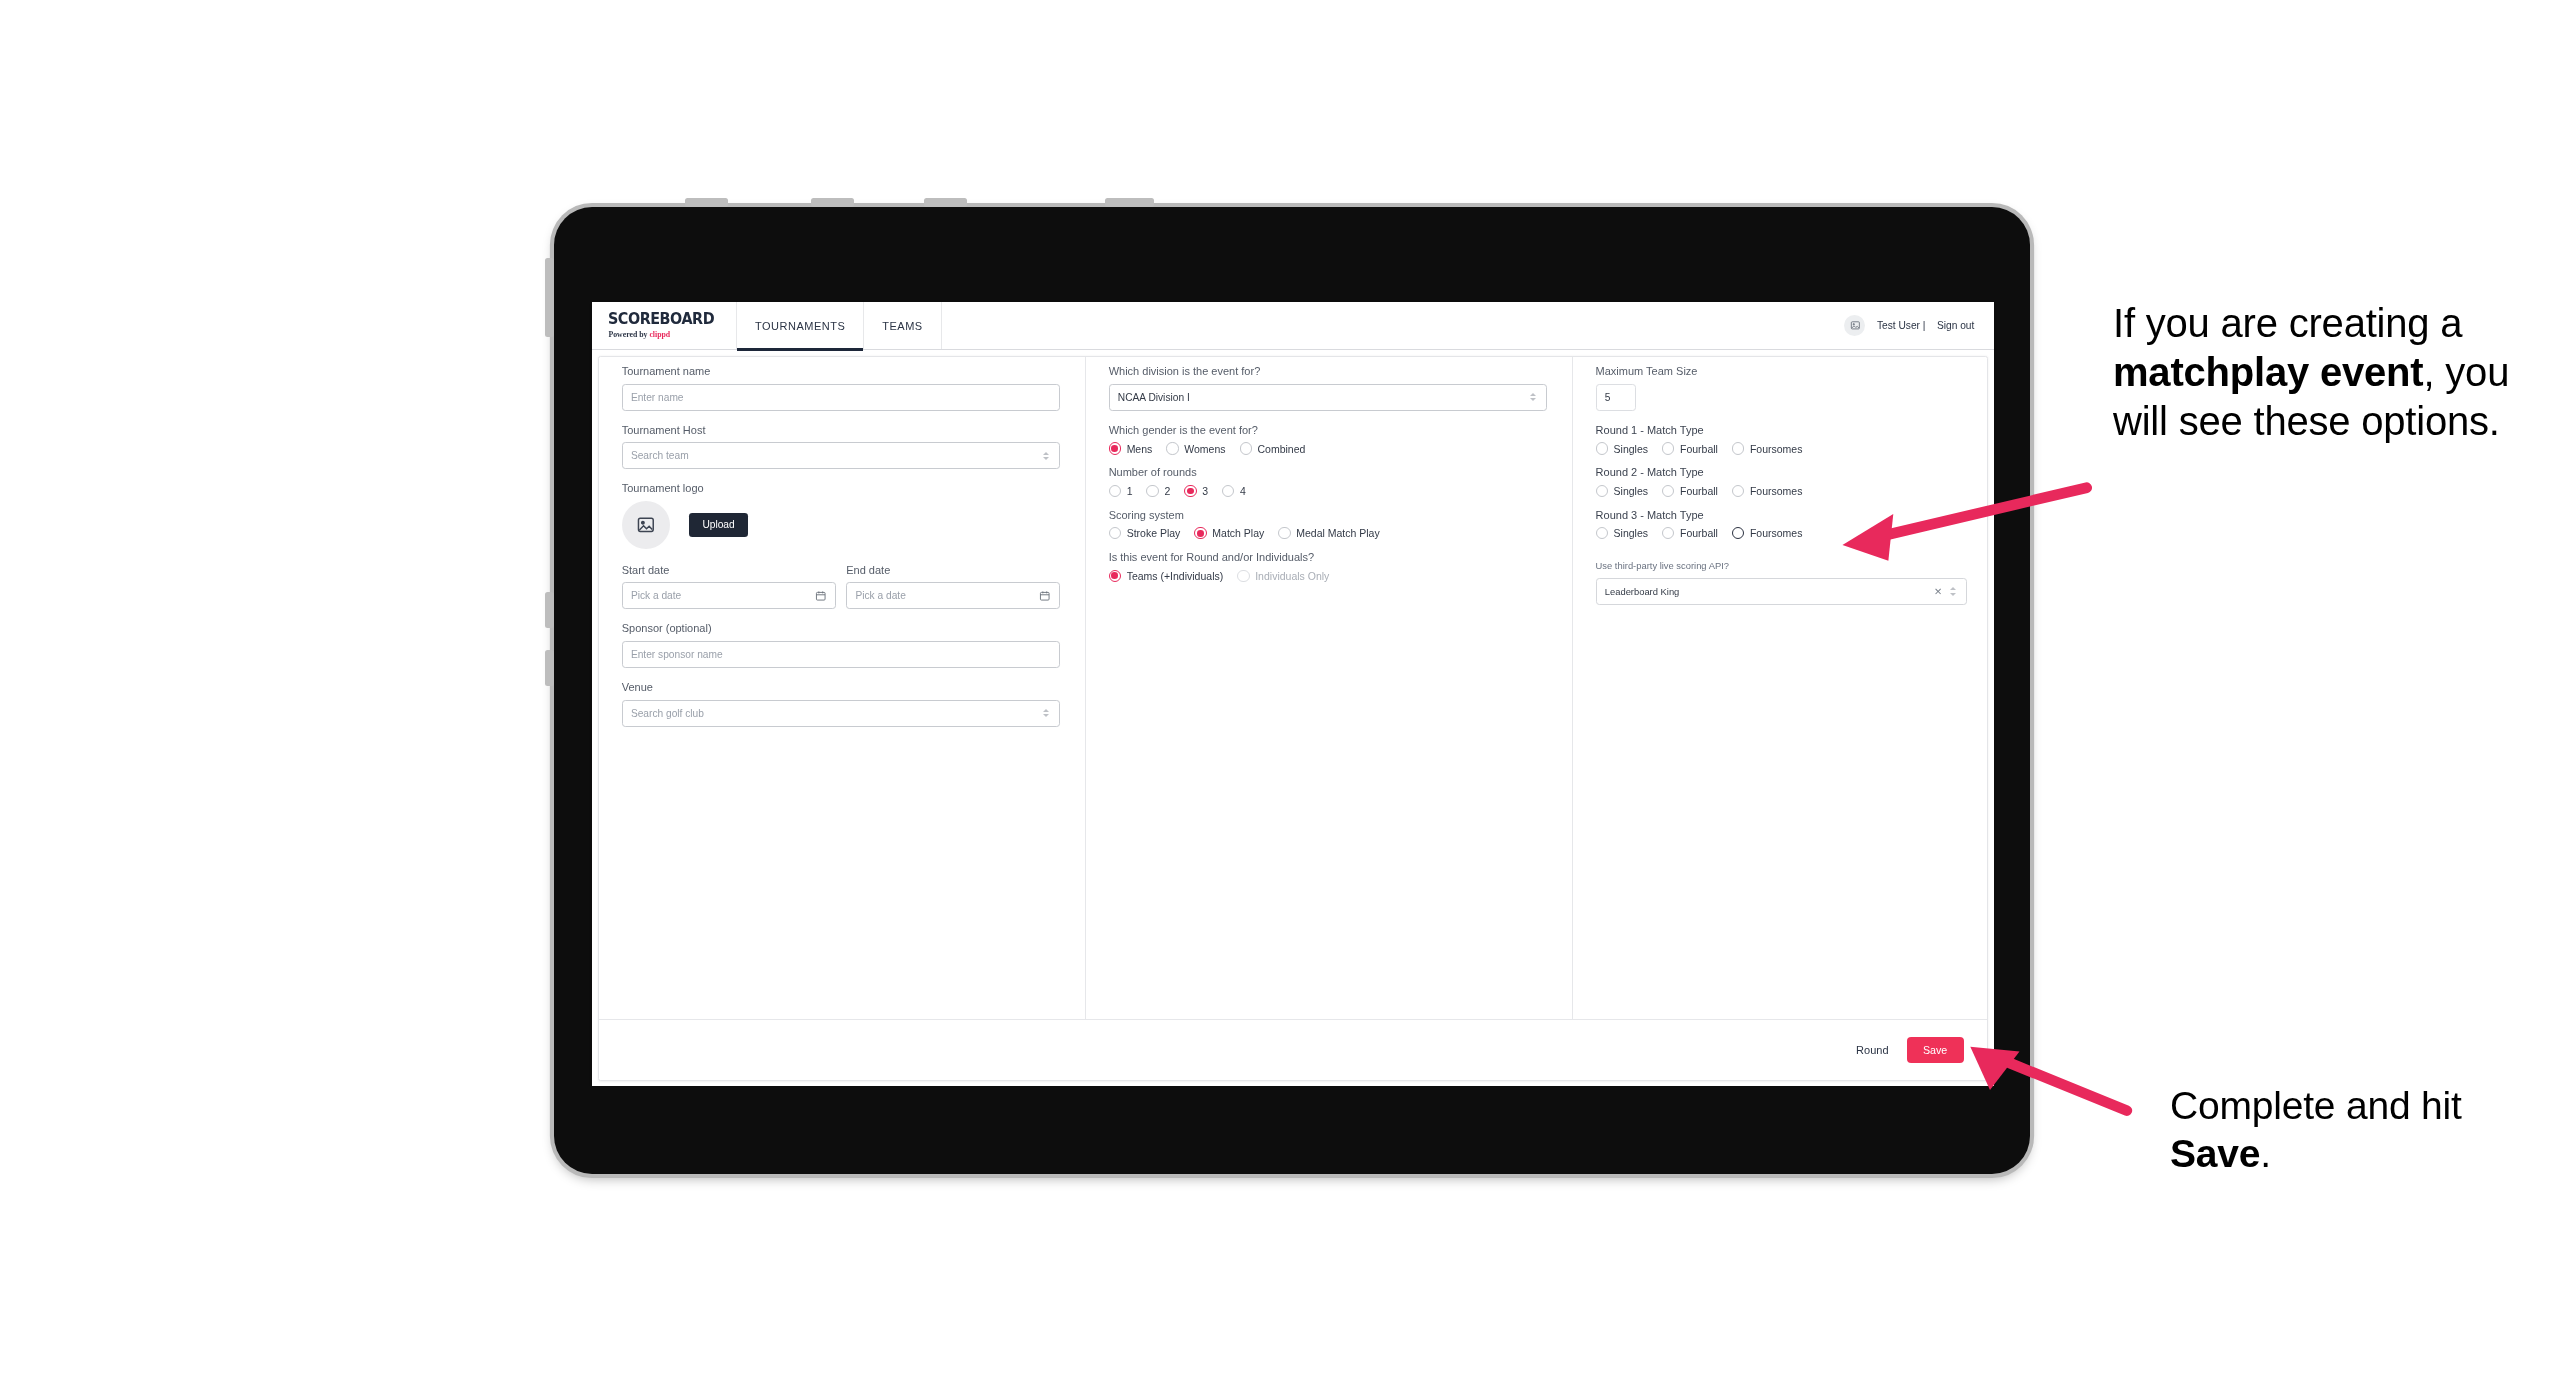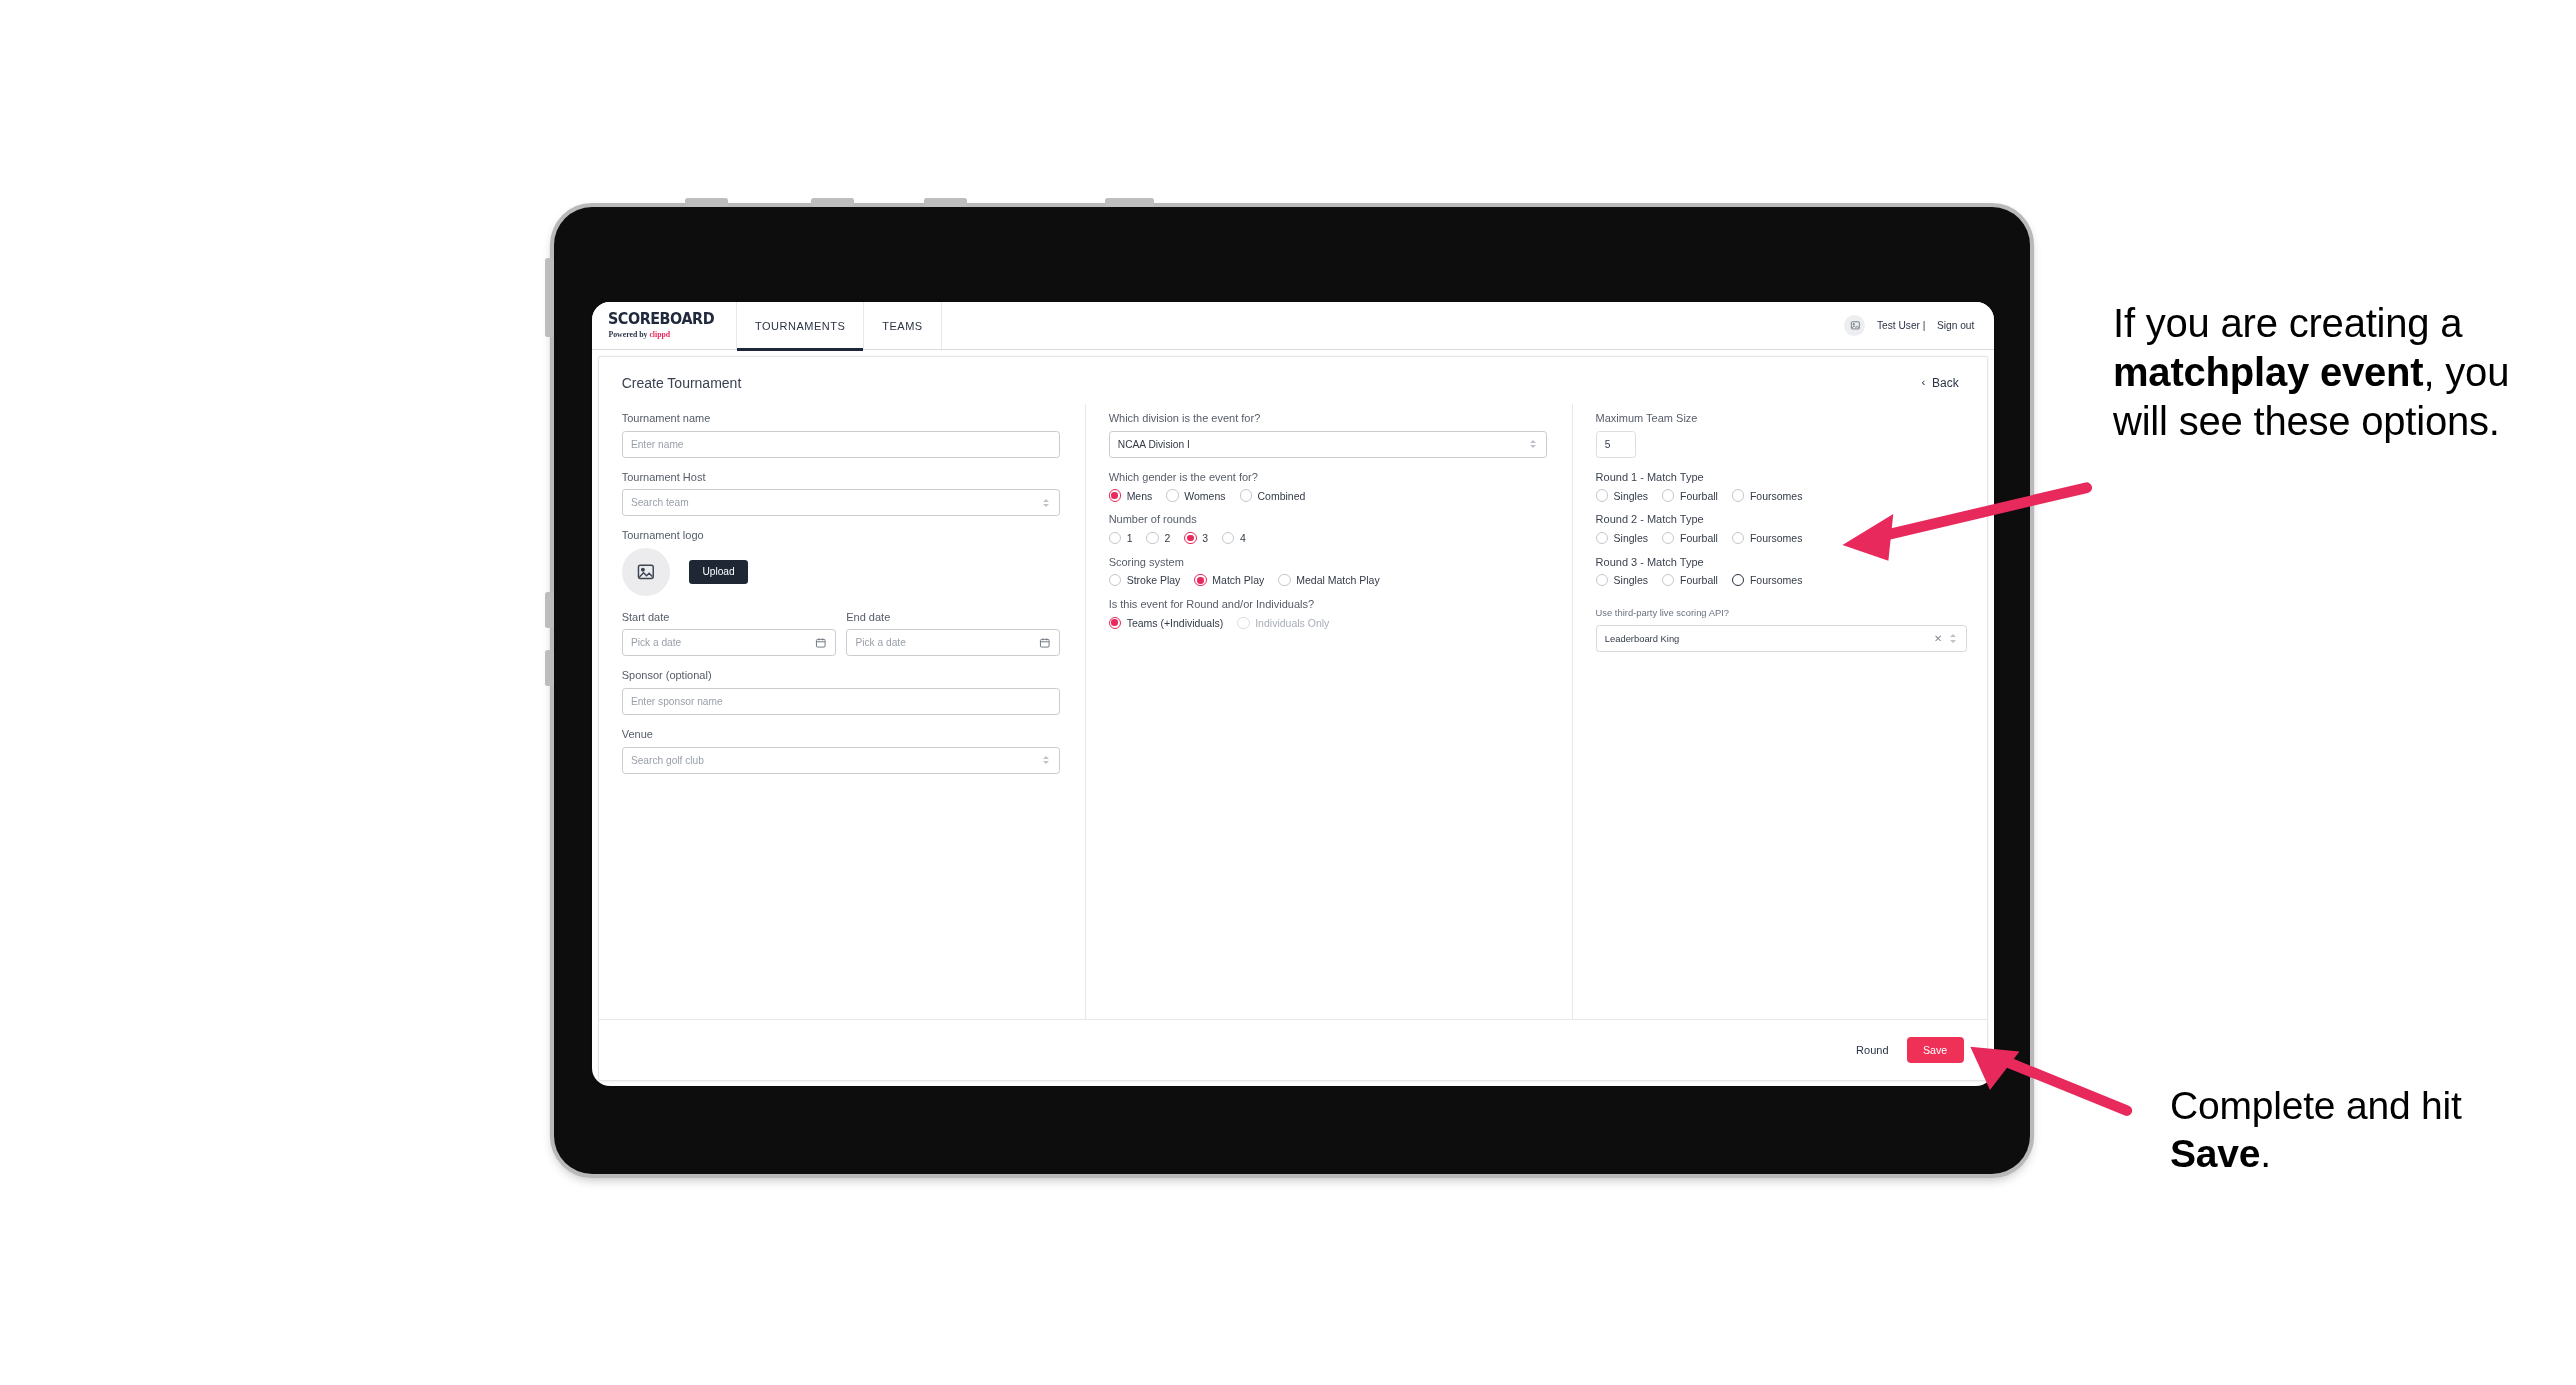--- a/index.html
+++ b/index.html
@@ -30,21 +30,20 @@
   .tbtn.side2 { left: -9px; top: 385px; width: 9px; height: 36px; }
   .tbtn.side3 { left: -9px; top: 443px; width: 9px; height: 36px; }
 
   
   .screen {
     position: absolute; left: 38px; top: 95px;
     width: 1402px; height: 784px;
     background: #ffffff;
     overflow: hidden;
     box-shadow: 0 0.8px 2.5px rgba(0,0,0,.18);
-    border-radius: 18px;
   }
 
   
   .topnav {
     position: relative; height: 48px; background: #fff;
     border-bottom: 1.6px solid #d9dade;
     display: flex; align-items: stretch;
   }
   .brand {
     width: 145px; display: flex; flex-direction: column;
@@ -232,27 +231,20 @@
                 <path d="M4 18l5-5 4 4 3-3 4 4"></path>
             </svg>
           </div>
           <span class="user-text">Test User |</span>
           <span class="signout">Sign out</span>
         </div>
       </div>
 
       <div class="card">
 
-        <div class="card-head">
-          <div class="card-title">Create Tournament</div>
-          <div class="back-link">
-            <span class="back-chev">‹</span>
-            <span>Back</span>
-          </div>
-        </div>
 
         <div class="cols">
 
           <div class="col c1">
 
             <div class="field">
               <span class="label">Tournament name</span>
               <div class="input">
                 <span>Enter name</span>
               </div>

